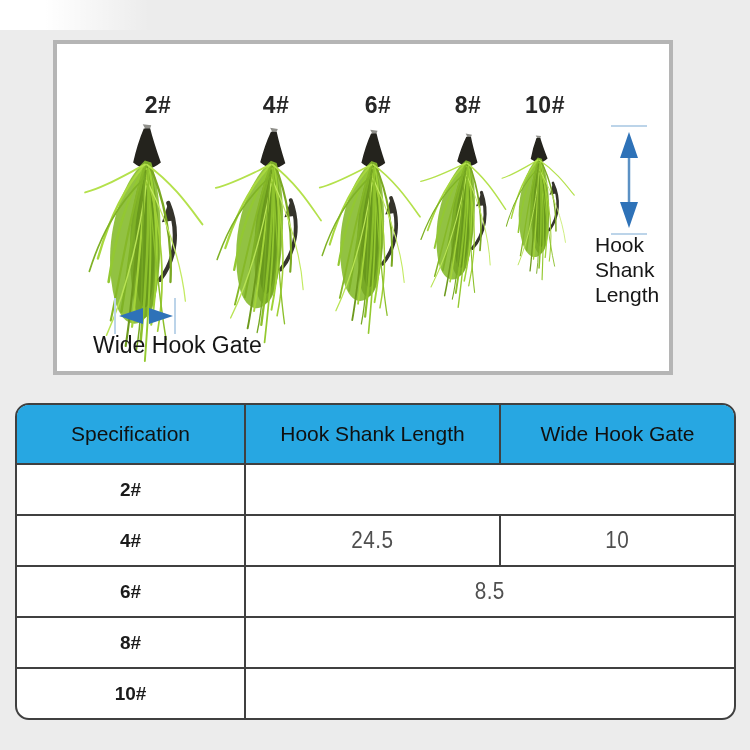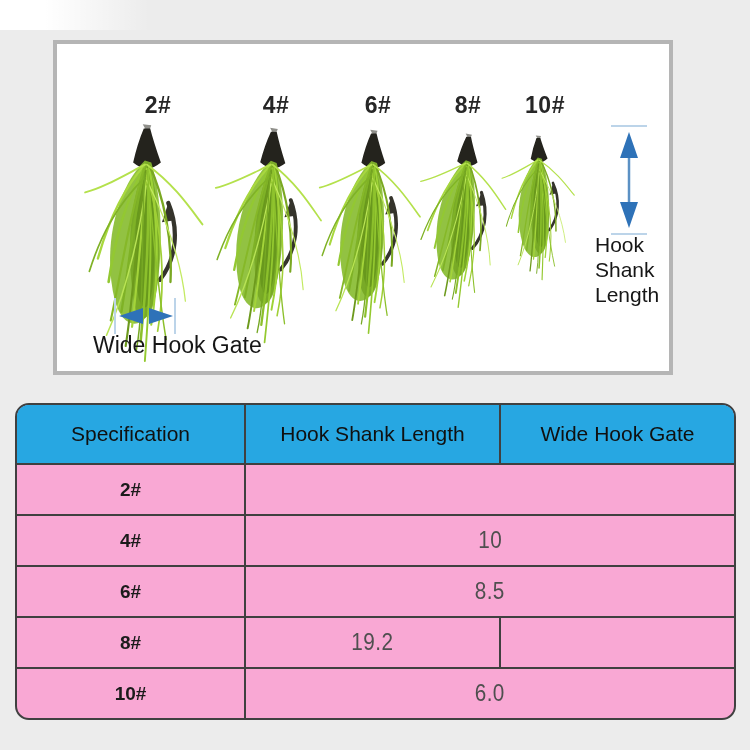--- a/index.html
+++ b/index.html
@@ -35,21 +35,21 @@
     position:absolute;left:538px;top:188px;width:86px;
     font-size:21px;line-height:1.2;color:#161616;
   }
   .gate-caption{
     position:absolute;left:36px;top:288px;
     font-size:23px;color:#161616;
   }
   
   .spec-table{
     position:absolute;left:15px;top:403px;width:721px;
-    background:#f9a8d4;border:2px solid #404040;border-radius:14px;
+    background:#ffffff;border:2px solid #404040;border-radius:14px;
     overflow:hidden;box-sizing:border-box;
   }
   .t-row{display:flex;height:49px;border-top:2px solid #404040;}
   .t-head{height:58px;border-top:none;background:#27a7e2;}
   .t-cell{
     display:flex;align-items:center;justify-content:center;
     box-sizing:border-box;
   }
   .c1{width:229px;border-right:2px solid #404040;}
   .c2{width:255px;border-right:2px solid #404040;}
@@ -157,40 +157,37 @@
       <div class="t-cell c2">Hook Shank Length</div>
       <div class="t-cell c3">Wide Hook Gate</div>
     </div>
 
     <div class="t-row">
       <div class="t-cell c1 spec-cell">2#</div>
     </div>
 
     <div class="t-row">
       <div class="t-cell c1 spec-cell">4#</div>
+      <div class="t-cell c2 num-cell">
+          <span>24.5</span>
+        </div>
       <div class="t-cell c3 num-cell">
           <span>10</span>
         </div>
     </div>
 
     <div class="t-row">
       <div class="t-cell c1 spec-cell">6#</div>
       <div class="t-cell c3 num-cell">
           <span>8.5</span>
         </div>
     </div>
 
     <div class="t-row">
       <div class="t-cell c1 spec-cell">8#</div>
-      <div class="t-cell c2 num-cell">
-          <span>19.2</span>
-        </div>
     </div>
 
     <div class="t-row">
       <div class="t-cell c1 spec-cell">10#</div>
-      <div class="t-cell c3 num-cell">
-          <span>6.0</span>
-        </div>
     </div>
 
   </div>
 </div>
 
 </body></html>

